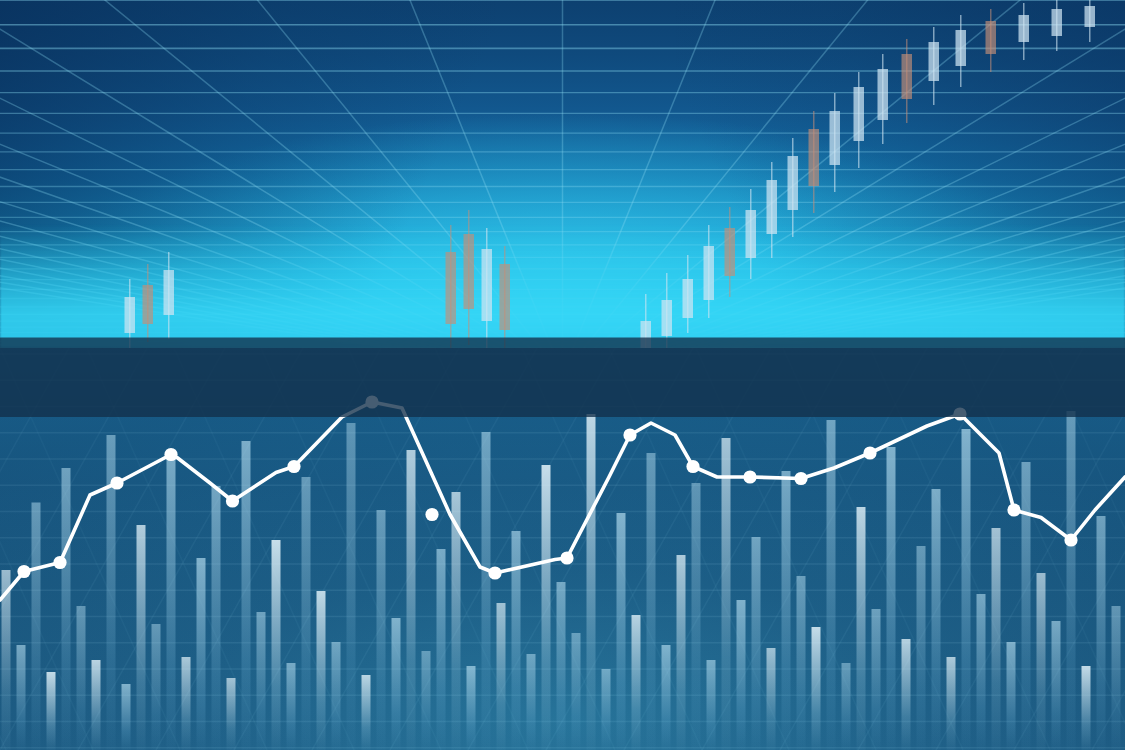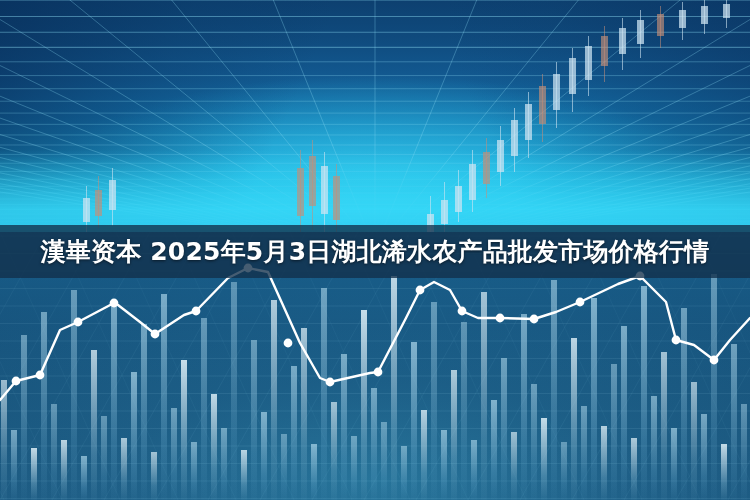--- a/index.html
+++ b/index.html
@@ -412,15 +412,14 @@
           <circle cx="534" cy="87" r="4.4" fill="#ffffff"></circle>
           <circle cx="580" cy="70" r="4.4" fill="#ffffff"></circle>
           <circle cx="640" cy="44" r="4.4" fill="#ffffff"></circle>
           <circle cx="676" cy="108" r="4.4" fill="#ffffff"></circle>
           <circle cx="714" cy="128" r="4.4" fill="#ffffff"></circle>
         </g>
     </svg>
   </div>
 
   <div class="title-band"></div>
-  <div class="title-text">漢崋资本 2025年5月3日湖北浠水农产品批发市场价格行情</div>
 
 </div>
 
 </body></html>

